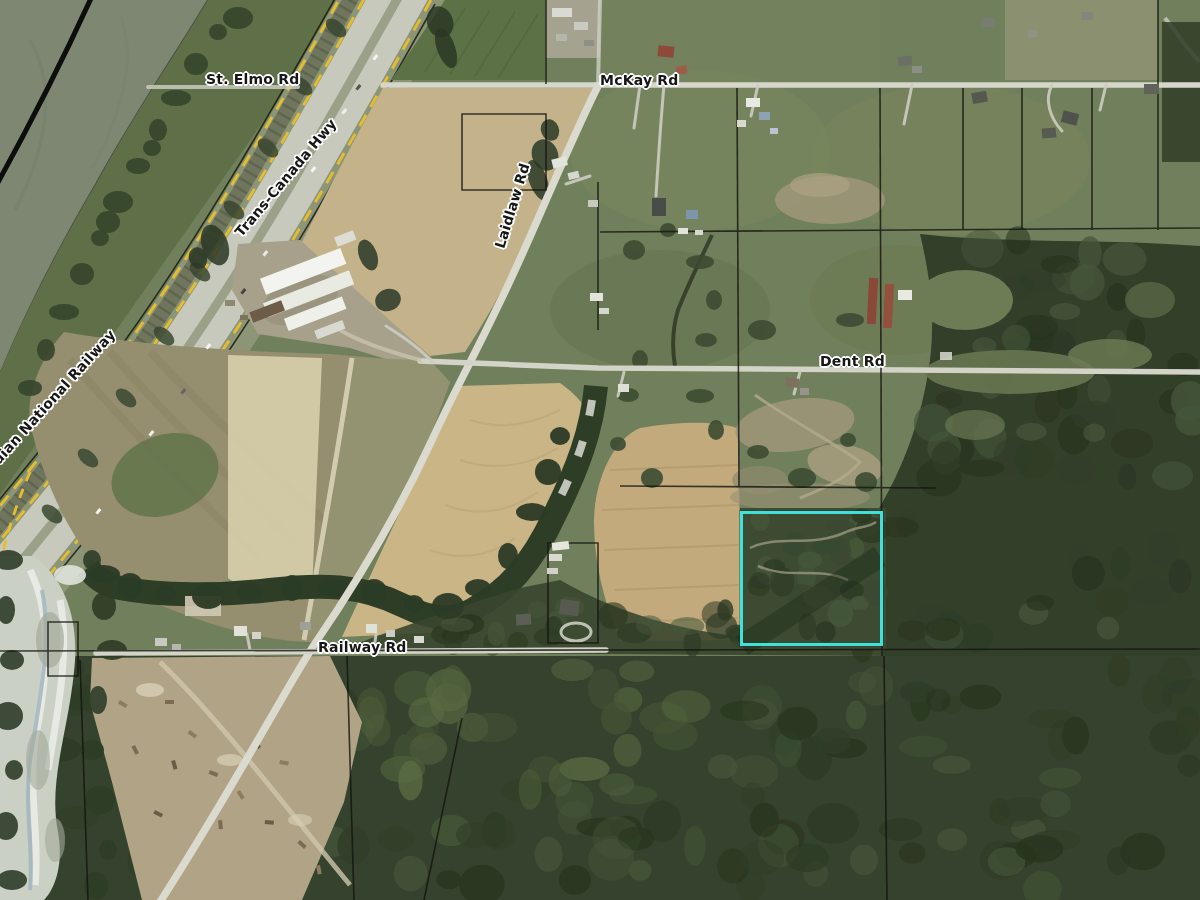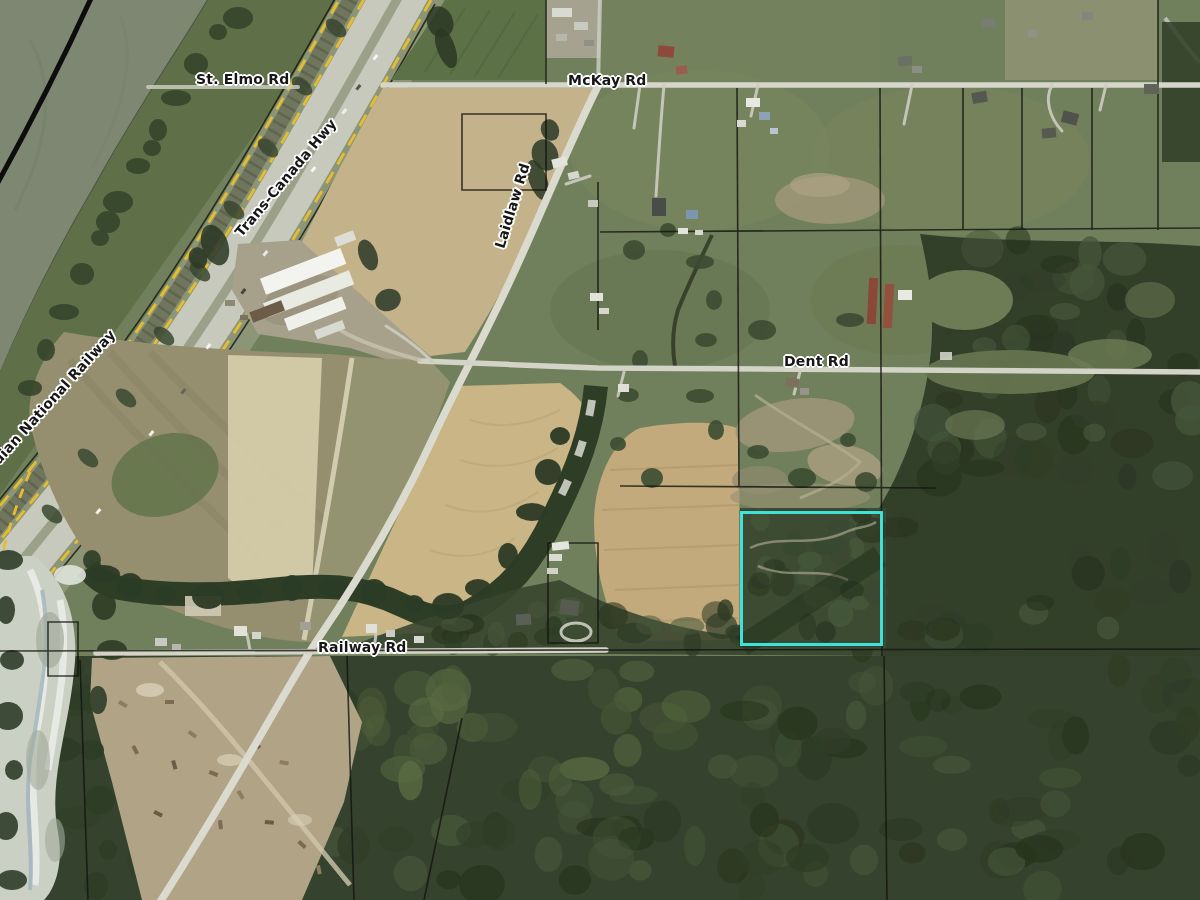--- a/index.html
+++ b/index.html
@@ -7,26 +7,26 @@
          font-family:"DejaVu Sans",sans-serif;}
   #stage svg{position:absolute;left:0;top:0;}
   .maplabel{
     position:absolute;
     font:700 14px/1.25 "DejaVu Sans",sans-serif;
     color:#161616;letter-spacing:.2px;white-space:nowrap;
     text-shadow:-1px -1px 0 #fff,1px -1px 0 #fff,-1px 1px 0 #fff,1px 1px 0 #fff,
                 -2px 0 0 #fff,2px 0 0 #fff,0 -2px 0 #fff,0 2px 0 #fff;
     z-index:30;
   }
-  #lbl-st-elmo{left:196px;top:71px;}
-  #lbl-mckay{left:568px;top:72px;}
+  #lbl-st-elmo{left:206px;top:71px;}
+  #lbl-mckay{left:600px;top:72px;}
   #lbl-tch{left:213px;top:172px;width:142px;text-align:center;transform:rotate(-50deg);}
   #lbl-cnr{left:-64px;top:410px;width:198px;text-align:center;transform:rotate(-48deg);}
   #lbl-laidlaw{left:471px;top:200px;width:82px;text-align:center;transform:rotate(-73deg);}
-  #lbl-dent{left:784px;top:353px;}
+  #lbl-dent{left:820px;top:353px;}
   #lbl-fancher{left:318px;top:639px;}
   #subject-parcel{
     position:absolute;left:740px;top:511px;width:137px;height:129px;
     border:3px solid #3FE1DB;z-index:20;cursor:pointer;
     box-shadow:0 0 0 1px rgba(20,40,40,.25);
   }
 </style>
 </head>
 <body>
 

